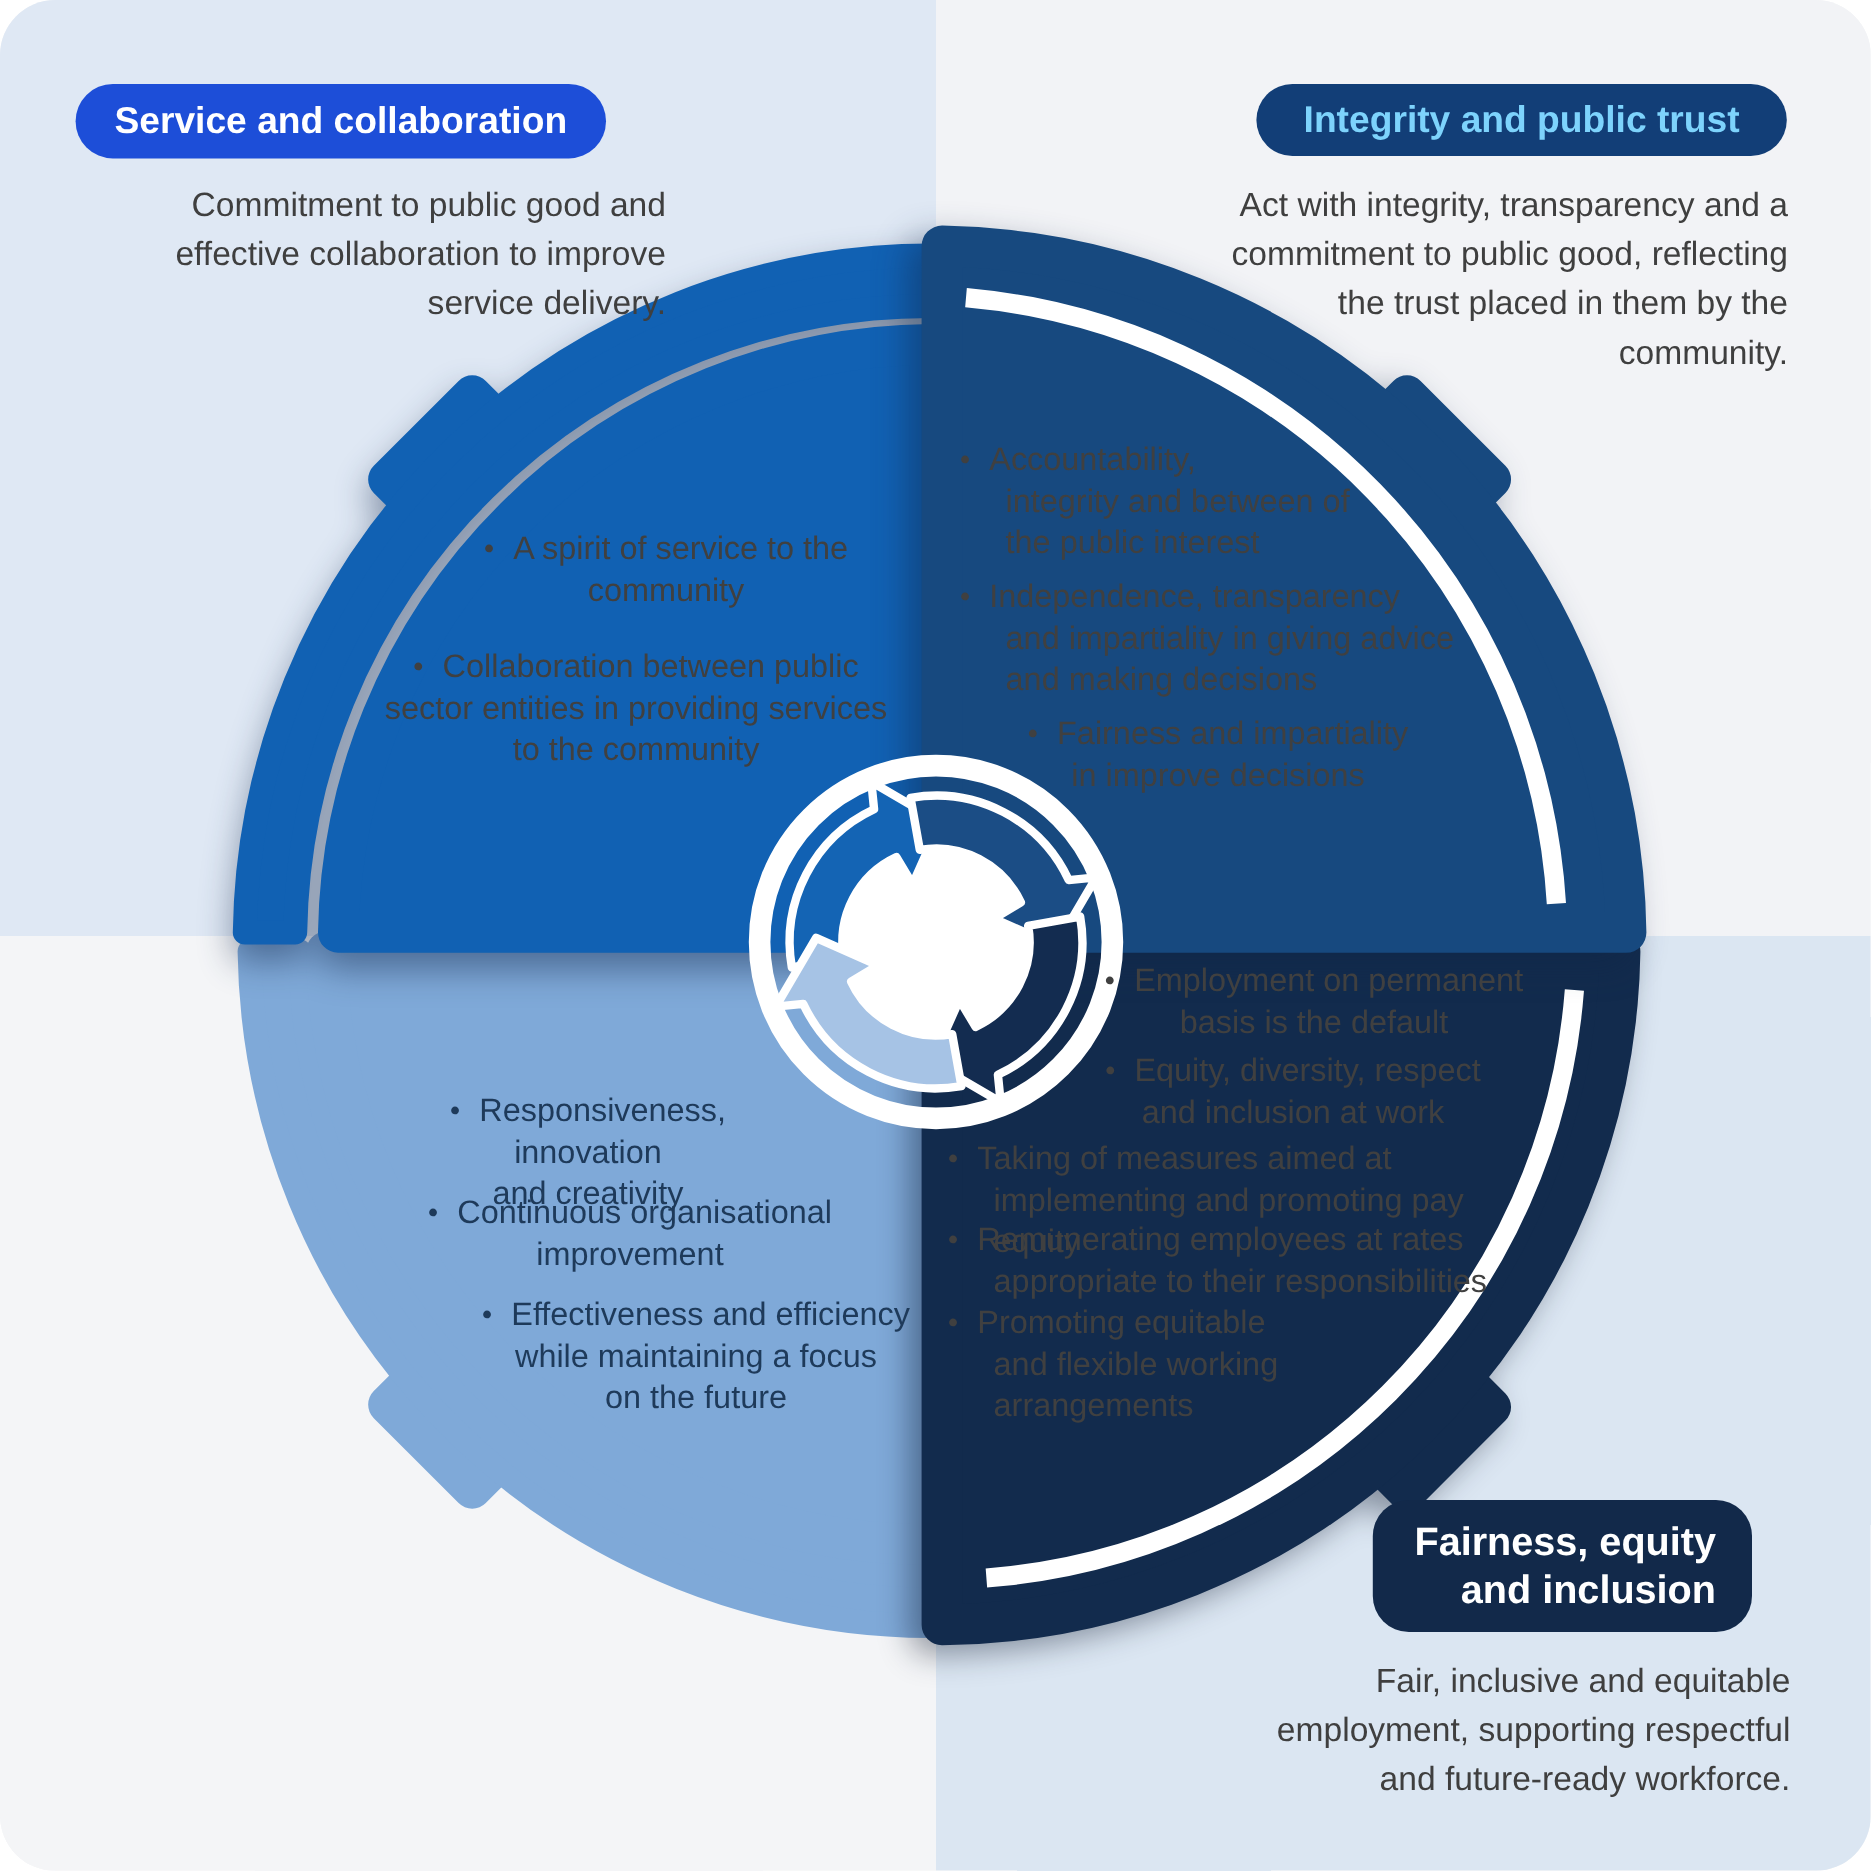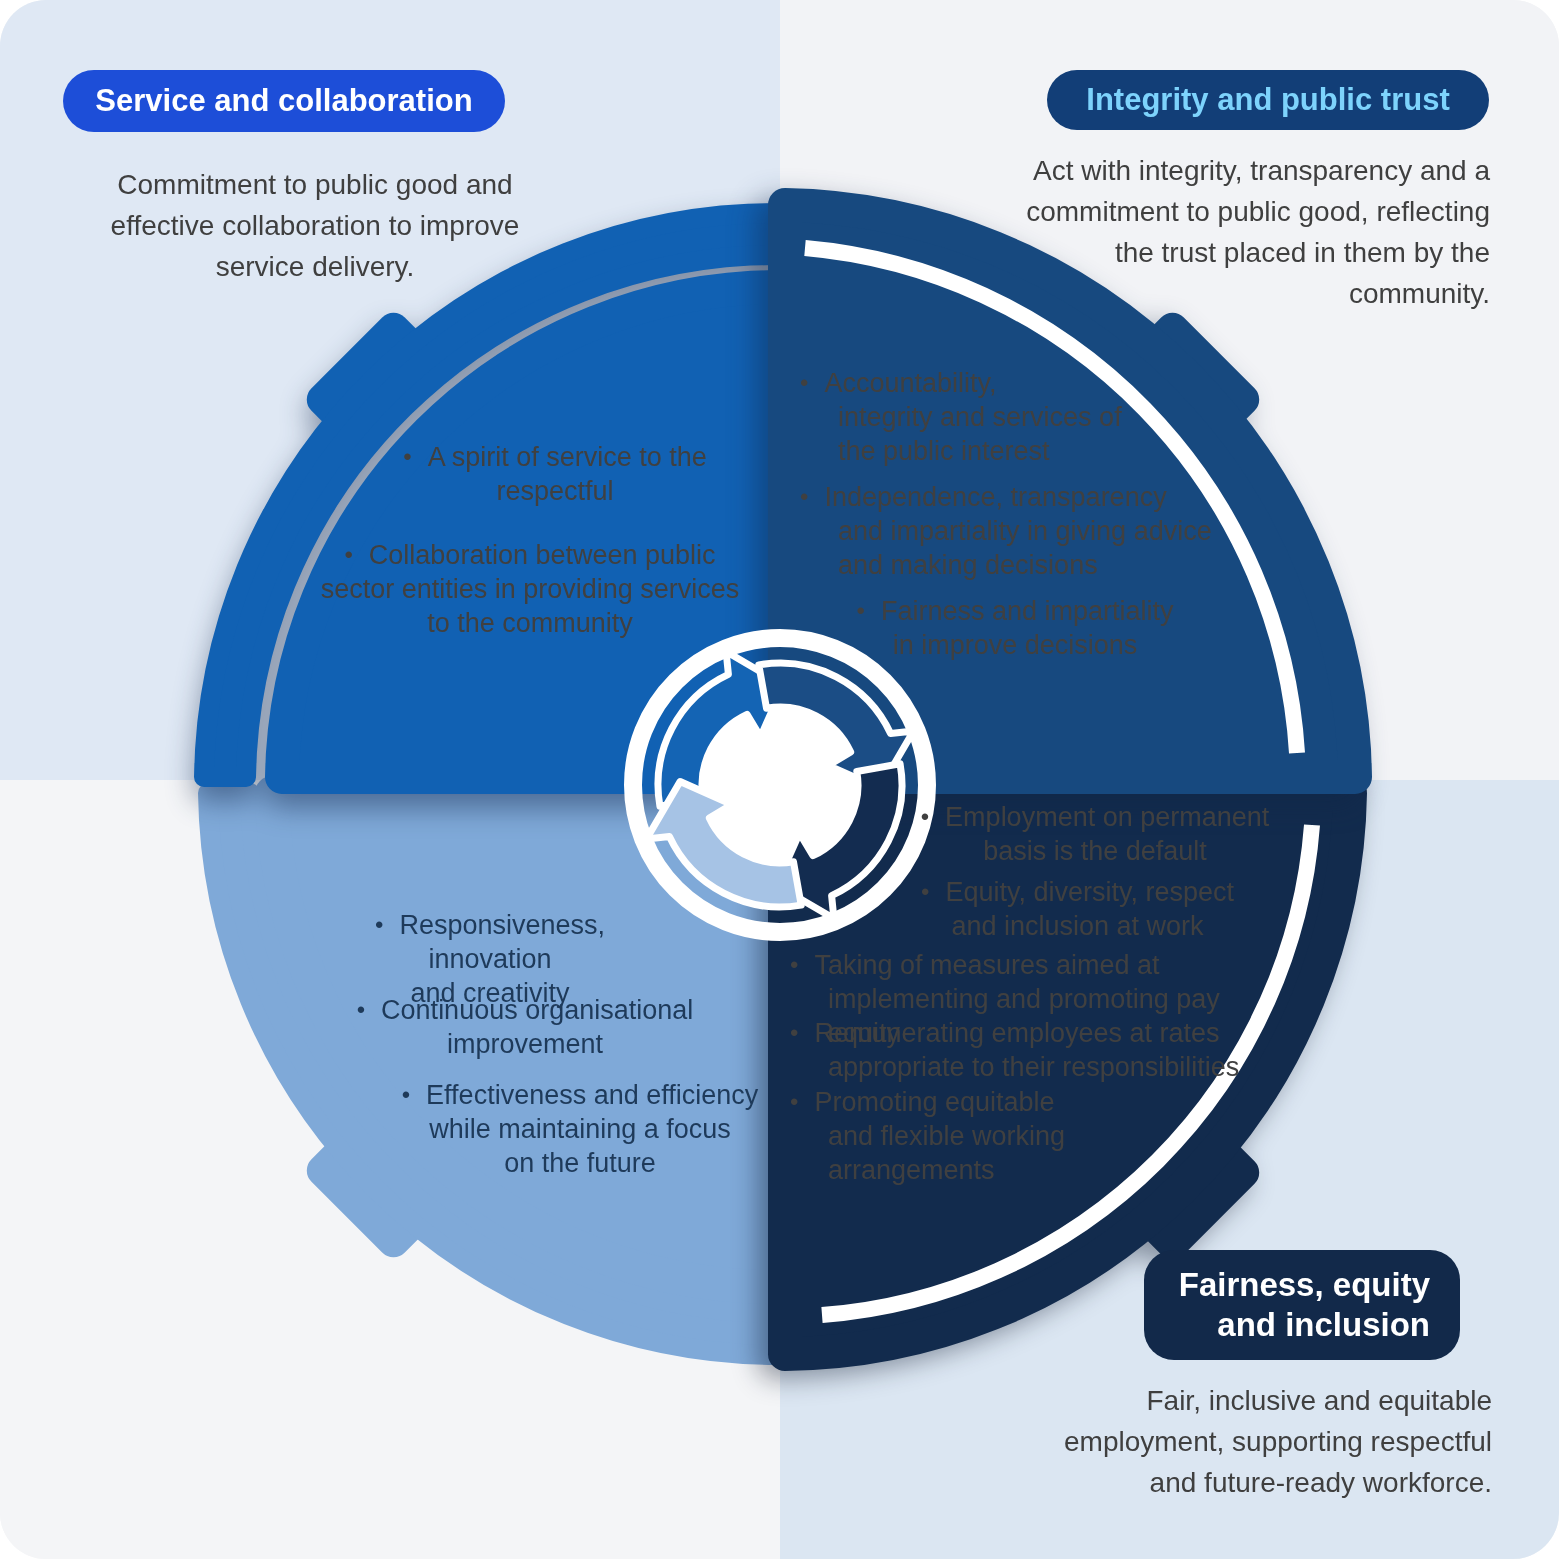--- a/index.html
+++ b/index.html
@@ -19,21 +19,21 @@
   .pill-service{left:63px;top:70px;width:442px;height:62px;border-radius:31px;justify-content:center;}
   .pill-service .t{color:#ffffff;font-size:31px;}
   .pill-integrity{left:1047px;top:70px;width:442px;height:60px;border-radius:30px;justify-content:center;}
   .pill-integrity .t{color:#7dd3fc;font-size:31px;}
   .pill-performance{left:60px;top:1286px;width:302px;height:112px;border-radius:30px;padding-left:26px;}
   .pill-performance .t{color:#17263d;font-size:32px;}
   .pill-fairness{left:1144px;top:1250px;width:316px;height:110px;border-radius:30px;justify-content:flex-end;padding-right:30px;text-align:right;}
   .pill-fairness .t{color:#ffffff;font-size:33px;}
 
   .desc{position:absolute;font-size:28px;line-height:41px;color:#3f3f3f;}
-  .desc-service{left:75px;top:164px;width:480px;text-align:center;}
+  .desc-service{left:75px;top:150px;width:480px;text-align:right;}
   .desc-integrity{left:1020px;top:150px;width:470px;text-align:right;}
   .desc-performance{left:75px;top:1424px;width:440px;text-align:left;}
   .desc-fairness{left:1020px;top:1380px;width:472px;text-align:right;}
 
   .item{position:absolute;font-size:27px;line-height:34px;color:#404040;}
   .item.c{text-align:center;}
   .item.l{text-align:left;}
   .item .ln{display:block;}
   .item .ln.ind{padding-left:38px;}
   .item .dot{display:inline-block;margin-right:16px;font-size:24px;vertical-align:1px;}
@@ -86,38 +86,38 @@
   </svg>
 
   <div class="pill pill-service" style="background:#1d4ed8;">
     <span class="t">Service and collaboration</span>
   </div>
   <div class="desc desc-service">Commitment to public good and effective collaboration to improve service delivery.</div>
 
   <div class="items-service">
     <div class="item c" style="left:395px;top:440px;width:320px;">
       <span class="ln"><span class="dot">•</span><span>A spirit of service to the</span></span>
-      <span class="ln">respectful</span>
+      <span class="ln">community</span>
     </div>
     <div class="item c" style="left:300px;top:494px;width:460px;margin-top:44px;">
       <span class="ln"><span class="dot">•</span><span>Collaboration between public</span></span>
       <span class="ln">sector entities in providing services</span>
       <span class="ln">to the community</span>
     </div>
   </div>
 
   <div class="pill pill-integrity" style="background:#123e77;">
     <span class="t">Integrity and public trust</span>
   </div>
   <div class="desc desc-integrity">Act with integrity, transparency and a commitment to public good, reflecting the trust placed in them by the community.</div>
 
   <div class="items-integrity">
     <div class="item l" style="left:800px;top:366px;width:430px;">
       <span class="ln"><span class="dot">•</span><span>Accountability,</span></span>
-      <span class="ln ind">integrity and services of</span>
+      <span class="ln ind">integrity and between of</span>
       <span class="ln ind">the public interest</span>
     </div>
     <div class="item l" style="left:800px;top:480px;width:440px;">
       <span class="ln"><span class="dot">•</span><span>Independence, transparency</span></span>
       <span class="ln ind">and impartiality in giving advice</span>
       <span class="ln ind">and making decisions</span>
     </div>
     <div class="item c" style="left:840px;top:594px;width:350px;">
       <span class="ln"><span class="dot">•</span><span>Fairness and impartiality</span></span>
       <span class="ln">in improve decisions</span>

